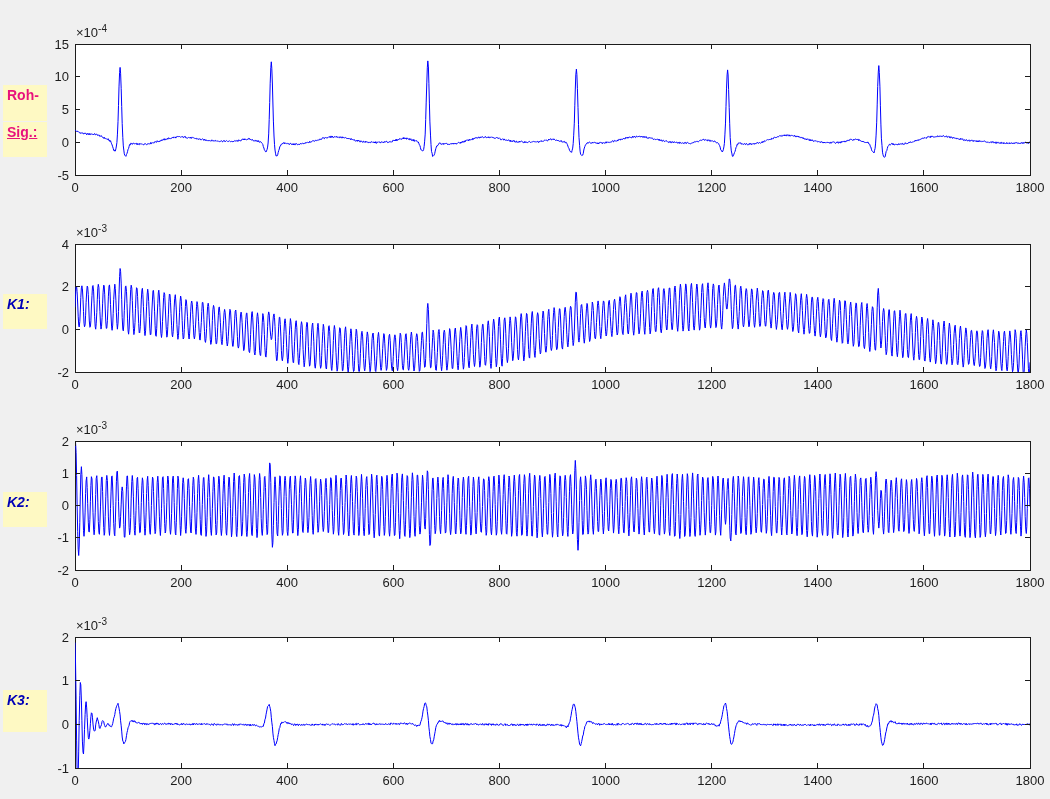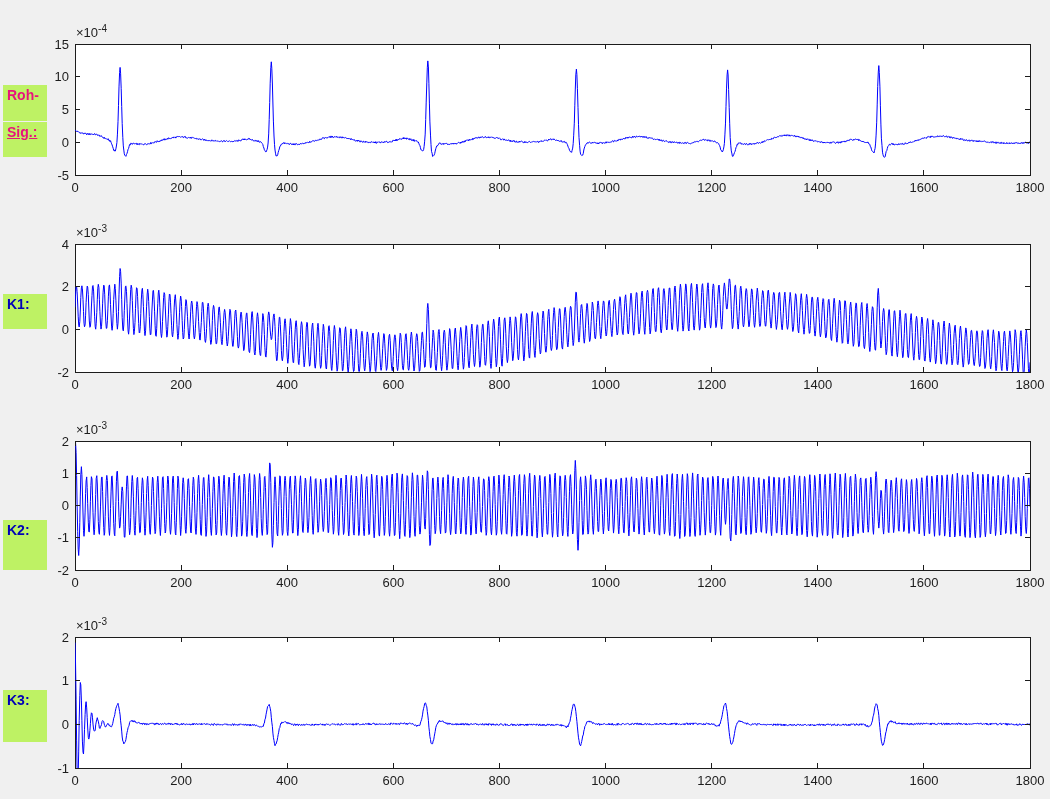--- a/index.html
+++ b/index.html
@@ -1,39 +1,39 @@
 <!DOCTYPE html>
 <html><head>
 <meta charset="utf-8">
 <style>
   html,body{margin:0;padding:0;}
   body{background:#f0f0f0;font-family:"Liberation Sans",sans-serif;}
   .figure{position:relative;width:1050px;height:799px;background:#f0f0f0;overflow:hidden;}
   .lbl{
     position:absolute;left:3px;width:44px;box-sizing:border-box;
-    background:#bef264;
+    background:#fef9c3;
     font-family:"Liberation Sans",sans-serif;
     font-weight:bold;font-size:14px;line-height:16px;
     padding:2px 0 0 4px;
   }
   .lbl.pink{color:#e8127c;}
-  .lbl.blue{color:#0000b8;}
+  .lbl.blue{color:#0000b8;font-style:italic;}
   svg.plot{position:absolute;left:0;overflow:visible;}
   svg.plot text{font-family:"Liberation Sans",sans-serif;font-size:13px;fill:#1c1c1c;}
 </style>
 </head>
 <body>
 
 <div class="figure">
 
   <div class="lbl pink" style="top:85px;height:36px;">Roh-</div>
   <div class="lbl pink" style="top:122px;height:35px;text-decoration:underline;">Sig.:</div>
   <div class="lbl blue" style="top:294px;height:35px;">K1:</div>
-  <div class="lbl blue" style="top:520px;height:50px;">K2:</div>
-  <div class="lbl blue" style="top:690px;height:52px;">K3:</div>
+  <div class="lbl blue" style="top:492px;height:35px;">K2:</div>
+  <div class="lbl blue" style="top:690px;height:42px;">K3:</div>
 
   <svg class="plot" style="top:20px;" width="1050" height="196">
       <defs>
         <clipPath id="clip0">
           <rect x="75" y="24" width="955" height="131"></rect>
         </clipPath>
       </defs>
       <rect x="75" y="24" width="955" height="131" fill="#ffffff" stroke="#1c1c1c" stroke-width="1" shape-rendering="crispEdges"></rect>
       <polyline points="75.0,111.0 75.5,110.4 76.1,110.9 76.6,111.3 77.1,111.9 77.7,111.1 78.2,111.5 78.7,112.1 79.2,112.3 79.8,112.5 80.3,113.5 80.8,112.7 81.4,112.8 81.9,113.3 82.4,112.7 83.0,113.7 83.5,113.7 84.0,114.1 84.5,112.9 85.1,113.5 85.6,113.3 86.1,113.4 86.7,114.8 87.2,113.8 87.7,113.3 88.3,114.6 88.8,113.6 89.3,114.7 89.9,113.4 90.4,114.6 90.9,114.4 91.4,114.0 92.0,114.3 92.5,114.3 93.0,114.0 93.6,114.8 94.1,114.0 94.6,113.5 95.2,114.8 95.7,114.9 96.2,114.1 96.8,114.1 97.3,114.6 97.8,115.7 98.3,115.2 98.9,114.9 99.4,115.2 99.9,116.6 100.5,116.2 101.0,115.5 101.5,115.9 102.1,116.9 102.6,117.4 103.1,117.4 103.7,118.4 104.2,117.2 104.7,118.5 105.2,118.7 105.8,118.4 106.3,118.7 106.8,119.0 107.4,119.6 107.9,118.7 108.4,118.9 109.0,120.6 109.5,120.0 110.0,121.6 110.5,120.7 111.1,122.4 111.6,123.8 112.1,124.9 112.7,126.8 113.2,128.3 113.7,130.4 114.3,130.1 114.8,131.2 115.3,131.0 115.9,128.8 116.4,126.0 116.9,122.6 117.4,114.9 118.0,101.7 118.5,85.4 119.0,66.9 119.6,52.5 120.1,47.4 120.6,53.2 121.2,68.7 121.7,86.5 122.2,103.5 122.8,117.3 123.3,125.9 123.8,130.1 124.3,133.8 124.9,135.5 125.4,135.8 125.9,136.3 126.5,134.4 127.0,133.4 127.5,131.7 128.1,129.2 128.6,128.4 129.1,126.4 129.6,124.5 130.2,125.0 130.7,123.3 131.2,123.5 131.8,123.3 132.3,124.4 132.8,123.4 133.4,123.0 133.9,123.7 134.4,123.8 135.0,123.7 135.5,123.7 136.0,123.2 136.5,123.3 137.1,124.9 137.6,123.6 138.1,123.5 138.7,124.5 139.2,124.8 139.7,123.4 140.3,124.1 140.8,123.8 141.3,124.0 141.9,123.8 142.4,124.0 142.9,124.5 143.4,124.7 144.0,124.8 144.5,124.3 145.0,123.4 145.6,124.1 146.1,124.3 146.6,124.7 147.2,124.6 147.7,123.6 148.2,123.6 148.7,123.8 149.3,123.7 149.8,124.1 150.3,123.9 150.9,122.3 151.4,123.7 151.9,123.4 152.5,122.7 153.0,122.7 153.5,122.8 154.1,123.1 154.6,122.4 155.1,121.4 155.6,122.0 156.2,122.3 156.7,122.2 157.2,120.7 157.8,121.6 158.3,121.7 158.8,121.0 159.4,121.7 159.9,120.7 160.4,120.8 160.9,121.1 161.5,119.8 162.0,120.7 162.5,120.0 163.1,119.2 163.6,119.0 164.1,120.2 164.7,118.7 165.2,118.9 165.7,119.8 166.3,119.6 166.8,119.1 167.3,118.3 167.8,119.3 168.4,118.0 168.9,117.7 169.4,118.6 170.0,118.3 170.5,118.6 171.0,118.4 171.6,118.3 172.1,117.4 172.6,117.5 173.2,118.1 173.7,117.1 174.2,117.5 174.7,117.2 175.3,117.0 175.8,118.1 176.3,116.8 176.9,117.0 177.4,116.4 177.9,116.6 178.5,116.6 179.0,116.7 179.5,116.5 180.1,116.9 180.6,117.2 181.1,116.8 181.6,117.0 182.2,116.3 182.7,116.7 183.2,117.7 183.8,117.5 184.3,116.4 184.8,116.9 185.4,116.5 185.9,118.0 186.4,117.9 186.9,118.1 187.5,118.2 188.0,117.9 188.5,117.4 189.1,117.5 189.6,117.8 190.1,117.9 190.7,117.0 191.2,118.5 191.7,117.4 192.3,117.6 192.8,117.3 193.3,117.7 193.8,117.7 194.4,118.2 194.9,118.6 195.4,118.5 196.0,118.7 196.5,118.3 197.0,119.3 197.6,118.7 198.1,119.1 198.6,119.5 199.2,118.6 199.7,119.2 200.2,118.9 200.7,119.8 201.3,119.8 201.8,119.4 202.3,118.8 202.9,119.0 203.4,119.4 203.9,120.5 204.5,119.1 205.0,119.8 205.5,120.5 206.0,119.7 206.6,120.6 207.1,120.7 207.6,120.6 208.2,121.0 208.7,120.3 209.2,120.8 209.8,120.5 210.3,120.6 210.8,121.3 211.4,120.8 211.9,119.8 212.4,120.5 212.9,121.2 213.5,120.8 214.0,120.4 214.5,120.9 215.1,121.4 215.6,120.4 216.1,120.6 216.7,121.2 217.2,120.8 217.7,121.2 218.3,121.0 218.8,121.5 219.3,121.7 219.8,121.4 220.4,121.4 220.9,121.1 221.4,120.6 222.0,121.6 222.5,121.9 223.0,121.0 223.6,120.9 224.1,120.3 224.6,121.3 225.1,121.9 225.7,121.1 226.2,120.7 226.7,120.6 227.3,121.1 227.8,121.6 228.3,121.6 228.9,121.1 229.4,120.7 229.9,121.2 230.5,121.8 231.0,121.8 231.5,121.4 232.0,121.3 232.6,121.8 233.1,121.0 233.6,121.8 234.2,121.2 234.7,120.5 235.2,120.8 235.8,121.1 236.3,121.2 236.8,120.4 237.4,120.6 237.9,121.5 238.4,120.0 238.9,119.9 239.5,120.3 240.0,121.0 240.5,120.8 241.1,120.8 241.6,119.6 242.1,119.2 242.7,119.0 243.2,119.9 243.7,119.0 244.2,118.7 244.8,120.0 245.3,119.2 245.8,119.3 246.4,119.8 246.9,119.4 247.4,119.3 248.0,119.6 248.5,118.4 249.0,118.8 249.6,118.5 250.1,119.8 250.6,119.2 251.1,119.7 251.7,120.3 252.2,119.3 252.7,119.8 253.3,120.8 253.8,120.9 254.3,120.5 254.9,121.3 255.4,120.4 255.9,120.3 256.4,121.3 257.0,120.4 257.5,121.5 258.0,121.9 258.6,120.6 259.1,122.1 259.6,122.3 260.2,121.5 260.7,121.9 261.2,122.2 261.8,123.1 262.3,123.5 262.8,124.5 263.3,126.5 263.9,128.0 264.4,129.8 264.9,130.6 265.5,131.7 266.0,132.0 266.5,130.9 267.1,129.4 267.6,127.1 268.1,123.0 268.7,113.9 269.2,99.6 269.7,82.6 270.2,63.2 270.8,47.7 271.3,41.8 271.8,48.3 272.4,64.0 272.9,83.0 273.4,101.1 274.0,116.0 274.5,124.4 275.0,130.0 275.5,133.2 276.1,136.1 276.6,135.8 277.1,135.9 277.7,134.8 278.2,132.4 278.7,130.6 279.3,129.0 279.8,126.5 280.3,126.3 280.9,125.0 281.4,124.1 281.9,124.0 282.4,123.9 283.0,122.9 283.5,123.2 284.0,122.4 284.6,123.8 285.1,123.0 285.6,123.2 286.2,123.2 286.7,123.7 287.2,123.3 287.8,123.9 288.3,123.4 288.8,124.2 289.3,124.7 289.9,123.5 290.4,123.3 290.9,124.0 291.5,124.5 292.0,123.7 292.5,124.5 293.1,123.8 293.6,125.0 294.1,123.6 294.6,124.7 295.2,124.9 295.7,123.6 296.2,123.7 296.8,123.7 297.3,124.4 297.8,125.0 298.4,124.5 298.9,123.9 299.4,124.7 300.0,123.9 300.5,123.6 301.0,123.4 301.5,124.2 302.1,123.3 302.6,123.0 303.1,123.5 303.7,123.8 304.2,123.0 304.7,123.4 305.3,123.4 305.8,122.3 306.3,122.8 306.9,122.8 307.4,122.3 307.9,122.2 308.4,122.5 309.0,123.0 309.5,121.5 310.0,121.3 310.6,122.4 311.1,121.8 311.6,121.7 312.2,121.4 312.7,120.6 313.2,120.9 313.8,120.7 314.3,121.3 314.8,121.2 315.3,120.3 315.9,120.4 316.4,120.7 316.9,120.1 317.5,120.2 318.0,119.9 318.5,120.0 319.1,119.6 319.6,119.9 320.1,118.8 320.6,119.5 321.2,119.4 321.7,119.3 322.2,118.1 322.8,117.5 323.3,117.5 323.8,118.4 324.4,118.7 324.9,117.7 325.4,117.1 326.0,117.8 326.5,118.1 327.0,117.4 327.5,117.8 328.1,117.6 328.6,117.1 329.1,116.4 329.7,116.8 330.2,117.8 330.7,116.2 331.3,116.2 331.8,117.5 332.3,116.1 332.9,117.3 333.4,117.5 333.9,117.4 334.4,116.5 335.0,117.2 335.5,116.7 336.0,117.2 336.6,116.4 337.1,117.5 337.6,117.1 338.2,117.5 338.7,117.0 339.2,116.7 339.7,117.8 340.3,117.5 340.8,116.7 341.3,117.9 341.9,117.7 342.4,116.8 342.9,118.1 343.5,117.4 344.0,117.7 344.5,117.9 345.1,117.4 345.6,117.6 346.1,118.2 346.6,118.0 347.2,118.8 347.7,118.2 348.2,118.8 348.8,118.2 349.3,119.1 349.8,118.6 350.4,118.8 350.9,119.9 351.4,118.7 351.9,119.0 352.5,119.5 353.0,120.0 353.5,120.1 354.1,119.4 354.6,120.2 355.1,121.1 355.7,121.0 356.2,120.9 356.7,120.3 357.3,121.4 357.8,120.1 358.3,121.1 358.8,120.2 359.4,121.3 359.9,122.1 360.4,121.9 361.0,120.7 361.5,121.2 362.0,122.0 362.6,122.1 363.1,122.4 363.6,121.2 364.2,121.7 364.7,121.9 365.2,122.5 365.7,121.2 366.3,122.0 366.8,121.9 367.3,121.8 367.9,122.7 368.4,122.7 368.9,122.0 369.5,122.4 370.0,122.8 370.5,122.7 371.1,121.6 371.6,121.9 372.1,121.8 372.6,122.3 373.2,122.1 373.7,122.0 374.2,123.0 374.8,121.9 375.3,123.1 375.8,121.6 376.4,123.3 376.9,123.1 377.4,122.2 377.9,122.0 378.5,121.9 379.0,122.4 379.5,122.0 380.1,122.1 380.6,123.1 381.1,122.2 381.7,121.7 382.2,122.0 382.7,122.3 383.3,122.3 383.8,123.0 384.3,121.5 384.8,121.8 385.4,121.9 385.9,122.0 386.4,121.2 387.0,121.5 387.5,122.6 388.0,122.2 388.6,122.4 389.1,121.7 389.6,121.8 390.2,121.4 390.7,122.1 391.2,122.3 391.7,121.7 392.3,121.8 392.8,120.3 393.3,120.3 393.9,120.6 394.4,120.1 394.9,121.0 395.5,119.6 396.0,121.0 396.5,119.3 397.0,120.6 397.6,120.2 398.1,119.1 398.6,119.6 399.2,119.4 399.7,118.5 400.2,119.3 400.8,118.7 401.3,119.1 401.8,119.4 402.4,118.4 402.9,117.8 403.4,119.0 403.9,117.4 404.5,118.6 405.0,118.3 405.5,118.9 406.1,117.8 406.6,119.3 407.1,118.3 407.7,118.2 408.2,118.8 408.7,119.5 409.3,118.5 409.8,119.9 410.3,119.6 410.8,118.7 411.4,120.4 411.9,120.3 412.4,120.5 413.0,119.4 413.5,121.1 414.0,119.6 414.6,121.3 415.1,121.2 415.6,120.7 416.1,121.0 416.7,120.6 417.2,121.5 417.7,122.2 418.3,122.0 418.8,123.2 419.3,124.8 419.9,125.3 420.4,127.4 420.9,129.7 421.5,129.8 422.0,130.5 422.5,131.0 423.0,130.9 423.6,129.7 424.1,126.6 424.6,121.8 425.2,114.1 425.7,99.5 426.2,82.1 426.8,62.9 427.3,47.8 427.8,40.9 428.4,46.9 428.9,63.7 429.4,83.1 429.9,101.9 430.5,115.1 431.0,124.6 431.5,131.4 432.1,133.2 432.6,136.4 433.1,136.2 433.7,135.6 434.2,134.9 434.7,133.6 435.2,131.1 435.8,128.7 436.3,127.1 436.8,125.9 437.4,125.9 437.9,124.9 438.4,124.7 439.0,123.2 439.5,123.0 440.0,123.2 440.6,123.2 441.1,124.5 441.6,124.2 442.1,124.2 442.7,123.9 443.2,123.2 443.7,124.5 444.3,123.6 444.8,123.7 445.3,123.5 445.9,123.6 446.4,123.4 446.9,123.4 447.4,124.3 448.0,124.9 448.5,123.9 449.0,124.4 449.6,124.4 450.1,124.0 450.6,124.0 451.2,123.4 451.7,124.2 452.2,123.4 452.8,123.8 453.3,123.2 453.8,124.2 454.3,123.4 454.9,123.6 455.4,123.7 455.9,123.0 456.5,124.1 457.0,123.7 457.5,123.3 458.1,122.6 458.6,122.2 459.1,122.8 459.7,122.9 460.2,123.4 460.7,122.1 461.2,123.1 461.8,122.2 462.3,121.3 462.8,122.4 463.4,121.6 463.9,122.3 464.4,120.8 465.0,122.0 465.5,120.6 466.0,120.7 466.5,120.0 467.1,120.4 467.6,120.2 468.1,119.6 468.7,120.9 469.2,120.4 469.7,119.2 470.3,120.0 470.8,119.8 471.3,119.4 471.9,119.8 472.4,119.7 472.9,118.1 473.4,119.4 474.0,118.4 474.5,118.5 475.0,117.6 475.6,117.9 476.1,117.8 476.6,117.6 477.2,118.4 477.7,117.9 478.2,117.0 478.8,117.2 479.3,118.2 479.8,117.2 480.3,116.9 480.9,117.9 481.4,117.3 481.9,116.6 482.5,116.7 483.0,117.5 483.5,117.8 484.1,117.2 484.6,117.3 485.1,116.6 485.6,116.6 486.2,117.8 486.7,117.7 487.2,117.2 487.8,117.3 488.3,117.8 488.8,116.7 489.4,117.8 489.9,117.7 490.4,117.2 491.0,117.5 491.5,116.8 492.0,117.5 492.5,117.4 493.1,117.8 493.6,117.5 494.1,118.4 494.7,118.2 495.2,118.4 495.7,118.2 496.3,117.4 496.8,117.7 497.3,118.0 497.9,117.6 498.4,118.5 498.9,118.3 499.4,117.8 500.0,118.5 500.5,119.7 501.0,119.7 501.6,119.6 502.1,119.3 502.6,118.8 503.2,119.2 503.7,120.2 504.2,118.9 504.8,119.9 505.3,120.2 505.8,120.2 506.3,120.3 506.9,119.8 507.4,120.6 507.9,120.3 508.5,120.0 509.0,119.8 509.5,120.9 510.1,121.6 510.6,120.2 511.1,121.6 511.6,121.0 512.2,120.8 512.7,121.7 513.2,120.5 513.8,120.8 514.3,120.6 514.8,122.0 515.4,121.8 515.9,122.4 516.4,121.1 517.0,121.5 517.5,122.4 518.0,121.7 518.5,122.0 519.1,122.4 519.6,121.1 520.1,122.0 520.7,121.6 521.2,121.3 521.7,121.1 522.3,121.5 522.8,122.4 523.3,122.6 523.8,122.6 524.4,121.5 524.9,122.9 525.4,122.1 526.0,121.5 526.5,122.4 527.0,122.3 527.6,122.6 528.1,122.4 528.6,121.7 529.2,121.3 529.7,121.6 530.2,122.3 530.7,122.5 531.3,121.9 531.8,122.2 532.3,121.9 532.9,121.6 533.4,121.4 533.9,121.6 534.5,121.7 535.0,121.7 535.5,121.7 536.1,122.3 536.6,121.8 537.1,121.2 537.6,121.4 538.2,122.4 538.7,122.5 539.2,121.0 539.8,121.7 540.3,121.4 540.8,120.8 541.4,120.7 541.9,121.7 542.4,120.9 543.0,121.5 543.5,121.2 544.0,120.7 544.5,120.2 545.1,119.8 545.6,120.3 546.1,120.1 546.7,120.0 547.2,120.8 547.7,120.8 548.3,120.3 548.8,119.0 549.3,119.8 549.8,119.4 550.4,119.0 550.9,118.7 551.4,120.0 552.0,119.5 552.5,119.1 553.0,119.6 553.6,118.8 554.1,120.0 554.6,119.4 555.2,119.9 555.7,120.5 556.2,120.0 556.7,119.9 557.3,120.8 557.8,120.2 558.3,120.9 558.9,120.5 559.4,121.0 559.9,121.7 560.5,120.8 561.0,120.4 561.5,120.7 562.0,122.2 562.6,122.1 563.1,121.6 563.6,121.9 564.2,121.5 564.7,121.4 565.2,123.0 565.8,122.5 566.3,122.4 566.8,123.4 567.4,124.6 567.9,126.1 568.4,127.5 568.9,128.2 569.5,130.3 570.0,131.1 570.5,131.8 571.1,131.7 571.6,132.4 572.1,130.4 572.7,128.1 573.2,123.5 573.7,115.2 574.3,103.2 574.8,85.8 575.3,69.1 575.8,54.9 576.4,49.1 576.9,54.6 577.4,68.3 578.0,87.6 578.5,104.7 579.0,117.5 579.6,125.3 580.1,131.2 580.6,134.2 581.2,134.9 581.7,135.5 582.2,135.2 582.7,135.2 583.3,133.3 583.8,130.0 584.3,128.1 584.9,126.4 585.4,125.1 585.9,124.3 586.5,123.9 587.0,122.9 587.5,122.6 588.0,123.4 588.6,122.5 589.1,122.1 589.6,122.1 590.2,122.5 590.7,123.4 591.2,123.4 591.8,123.0 592.3,122.2 592.8,123.1 593.4,122.9 593.9,122.3 594.4,122.3 594.9,122.5 595.5,122.8 596.0,122.5 596.5,123.4 597.1,122.8 597.6,123.7 598.1,122.8 598.7,124.0 599.2,123.1 599.7,122.4 600.3,122.4 600.8,122.5 601.3,122.8 601.8,122.5 602.4,123.7 602.9,122.6 603.4,122.6 604.0,123.3 604.5,123.0 605.0,122.6 605.6,123.0 606.1,121.7 606.6,123.1 607.1,122.5 607.7,121.8 608.2,122.3 608.7,122.4 609.3,122.6 609.8,122.1 610.3,121.8 610.9,122.5 611.4,122.0 611.9,121.3 612.5,120.7 613.0,120.7 613.5,121.9 614.0,121.6 614.6,120.4 615.1,120.7 615.6,121.0 616.2,121.1 616.7,121.0 617.2,121.0 617.8,119.9 618.3,120.5 618.8,119.3 619.3,119.3 619.9,119.9 620.4,120.1 620.9,118.9 621.5,119.2 622.0,119.8 622.5,119.4 623.1,118.9 623.6,118.0 624.1,118.7 624.7,118.8 625.2,118.9 625.7,117.4 626.2,118.1 626.8,117.6 627.3,117.1 627.8,118.3 628.4,117.9 628.9,117.0 629.4,117.0 630.0,117.6 630.5,117.4 631.0,117.6 631.6,117.9 632.1,117.0 632.6,116.2 633.1,117.6 633.7,116.9 634.2,116.1 634.7,117.0 635.3,117.5 635.8,117.4 636.3,116.0 636.9,116.4 637.4,116.7 637.9,117.0 638.4,116.5 639.0,116.7 639.5,116.1 640.0,116.1 640.6,117.2 641.1,116.6 641.6,116.0 642.2,117.1 642.7,117.2 643.2,116.3 643.8,117.5 644.3,117.5 644.8,116.4 645.3,117.3 645.9,117.0 646.4,116.7 646.9,118.1 647.5,118.3 648.0,117.8 648.5,118.4 649.1,117.3 649.6,117.9 650.1,117.9 650.7,118.0 651.2,118.3 651.7,118.0 652.2,117.8 652.8,118.7 653.3,119.5 653.8,119.5 654.4,118.9 654.9,119.0 655.4,119.6 656.0,119.6 656.5,119.4 657.0,118.9 657.5,119.2 658.1,119.8 658.6,119.2 659.1,120.6 659.7,119.3 660.2,120.5 660.7,121.0 661.3,120.0 661.8,119.9 662.3,121.4 662.9,120.6 663.4,120.2 663.9,120.8 664.4,121.6 665.0,121.3 665.5,121.1 666.0,120.5 666.6,121.0 667.1,121.4 667.6,121.9 668.2,122.4 668.7,122.5 669.2,121.4 669.8,122.4 670.3,122.6 670.8,121.4 671.3,122.7 671.9,122.7 672.4,121.8 672.9,121.6 673.5,122.8 674.0,121.9 674.5,121.9 675.1,122.4 675.6,122.9 676.1,122.2 676.6,122.2 677.2,122.3 677.7,123.3 678.2,122.5 678.8,122.6 679.3,123.5 679.8,122.1 680.4,122.4 680.9,123.3 681.4,123.4 682.0,122.7 682.5,122.8 683.0,123.4 683.5,123.3 684.1,123.7 684.6,122.5 685.1,122.4 685.7,122.5 686.2,123.7 686.7,122.7 687.3,122.3 687.8,122.6 688.3,122.8 688.9,123.6 689.4,123.1 689.9,123.7 690.4,123.8 691.0,123.6 691.5,123.2 692.0,123.3 692.6,122.8 693.1,123.0 693.6,122.3 694.2,122.4 694.7,121.5 695.2,121.9 695.8,121.7 696.3,121.5 696.8,121.3 697.3,121.2 697.9,121.9 698.4,121.8 698.9,121.4 699.5,120.6 700.0,120.3 700.5,120.2 701.1,120.5 701.6,120.4 702.1,119.6 702.6,120.0 703.2,119.4 703.7,119.1 704.2,120.0 704.8,120.5 705.3,119.7 705.8,119.6 706.4,120.1 706.9,120.5 707.4,120.9 708.0,119.6 708.5,120.4 709.0,120.2 709.5,120.1 710.1,121.5 710.6,120.4 711.1,120.8 711.7,120.9 712.2,120.7 712.7,121.1 713.3,121.5 713.8,121.9 714.3,120.9 714.9,121.0 715.4,121.7 715.9,122.5 716.4,122.8 717.0,122.5 717.5,122.7 718.0,122.9 718.6,123.5 719.1,124.9 719.6,125.6 720.2,127.2 720.7,129.8 721.2,130.2 721.7,131.0 722.3,132.0 722.8,131.1 723.3,129.8 723.9,126.9 724.4,123.4 724.9,114.9 725.5,103.1 726.0,86.3 726.5,68.9 727.1,54.9 727.6,49.9 728.1,55.0 728.6,69.6 729.2,87.7 729.7,103.8 730.2,117.5 730.8,125.8 731.3,130.9 731.8,133.1 732.4,136.2 732.9,136.5 733.4,135.7 733.9,134.2 734.5,132.5 735.0,131.5 735.5,129.6 736.1,127.3 736.6,126.6 737.1,124.3 737.7,124.8 738.2,123.1 738.7,123.1 739.3,122.7 739.8,123.3 740.3,122.7 740.8,123.0 741.4,124.3 741.9,123.4 742.4,123.8 743.0,124.5 743.5,124.3 744.0,124.0 744.6,123.5 745.1,124.4 745.6,124.6 746.2,123.4 746.7,123.6 747.2,124.6 747.7,124.8 748.3,124.7 748.8,124.6 749.3,123.4 749.9,124.5 750.4,123.3 750.9,123.8 751.5,124.6 752.0,123.6 752.5,124.1 753.0,123.9 753.6,123.8 754.1,123.2 754.6,124.3 755.2,123.5 755.7,123.6 756.2,123.7 756.8,122.6 757.3,122.6 757.8,122.4 758.4,123.5 758.9,123.0 759.4,122.4 759.9,122.9 760.5,123.3 761.0,122.6 761.5,122.6 762.1,121.6 762.6,122.6 763.1,121.4 763.7,122.2 764.2,120.8 764.7,120.9 765.3,121.3 765.8,120.8 766.3,120.4 766.8,119.9 767.4,119.6 767.9,120.1 768.4,120.0 769.0,119.3 769.5,119.5 770.0,119.5 770.6,119.2 771.1,119.7 771.6,118.3 772.1,118.4 772.7,119.0 773.2,118.9 773.7,117.6 774.3,117.3 774.8,117.0 775.3,117.7 775.9,117.5 776.4,117.4 776.9,117.5 777.5,116.6 778.0,116.5 778.5,116.9 779.0,116.2 779.6,115.6 780.1,115.8 780.6,115.9 781.2,115.4 781.7,116.3 782.2,116.3 782.8,115.3 783.3,115.4 783.8,115.0 784.4,115.9 784.9,114.7 785.4,115.6 785.9,115.3 786.5,116.1 787.0,114.6 787.5,115.2 788.1,115.3 788.6,114.8 789.1,116.2 789.7,114.9 790.2,115.8 790.7,115.9 791.3,115.5 791.8,115.3 792.3,115.4 792.8,115.9 793.4,115.9 793.9,116.4 794.4,115.3 795.0,116.3 795.5,116.1 796.0,117.1 796.6,115.9 797.1,116.4 797.6,116.3 798.1,117.0 798.7,116.2 799.2,117.4 799.7,116.8 800.3,117.6 800.8,117.9 801.3,117.3 801.9,117.6 802.4,118.3 802.9,117.4 803.5,118.8 804.0,118.2 804.5,119.2 805.0,118.8 805.6,119.1 806.1,118.7 806.6,119.9 807.2,119.0 807.7,119.0 808.2,118.9 808.8,119.5 809.3,120.7 809.8,119.3 810.4,119.6 810.9,121.0 811.4,120.0 811.9,120.0 812.5,119.9 813.0,121.1 813.5,121.3 814.1,121.4 814.6,120.7 815.1,120.7 815.7,120.8 816.2,121.3 816.7,120.8 817.2,121.5 817.8,122.0 818.3,121.8 818.8,121.3 819.4,121.9 819.9,122.1 820.4,122.6 821.0,121.4 821.5,121.7 822.0,122.5 822.6,122.2 823.1,123.1 823.6,122.2 824.1,123.0 824.7,122.0 825.2,122.5 825.7,123.0 826.3,122.8 826.8,122.3 827.3,122.4 827.9,122.3 828.4,123.0 828.9,122.4 829.5,123.3 830.0,122.3 830.5,122.3 831.0,123.4 831.6,122.3 832.1,122.2 832.6,122.1 833.2,121.9 833.7,121.9 834.2,122.1 834.8,122.4 835.3,123.4 835.8,123.3 836.3,122.8 836.9,121.9 837.4,122.5 837.9,121.7 838.5,123.3 839.0,122.4 839.5,122.5 840.1,121.7 840.6,123.0 841.1,122.9 841.7,121.4 842.2,122.0 842.7,121.9 843.2,121.1 843.8,121.7 844.3,121.8 844.8,120.9 845.4,122.1 845.9,121.2 846.4,120.9 847.0,121.3 847.5,120.3 848.0,120.7 848.6,120.4 849.1,120.8 849.6,119.6 850.1,119.7 850.7,119.2 851.2,119.4 851.7,119.4 852.3,120.2 852.8,120.4 853.3,120.3 853.9,119.1 854.4,119.8 854.9,119.6 855.4,119.2 856.0,118.9 856.5,119.5 857.0,119.0 857.6,119.5 858.1,119.1 858.6,120.6 859.2,119.5 859.7,120.2 860.2,121.0 860.8,120.7 861.3,121.3 861.8,121.3 862.3,121.9 862.9,121.0 863.4,121.9 863.9,121.5 864.5,122.4 865.0,122.3 865.5,122.5 866.1,122.6 866.6,122.5 867.1,123.0 867.6,122.1 868.2,122.2 868.7,123.8 869.2,124.0 869.8,124.3 870.3,126.6 870.8,126.8 871.4,129.2 871.9,130.8 872.4,131.3 873.0,131.9 873.5,132.3 874.0,133.0 874.5,130.7 875.1,128.3 875.6,123.1 876.1,115.1 876.7,102.2 877.2,84.9 877.7,66.4 878.3,51.9 878.8,45.6 879.3,52.4 879.9,66.2 880.4,85.8 880.9,104.1 881.4,118.2 882.0,125.7 882.5,132.2 883.0,134.7 883.6,136.6 884.1,137.3 884.6,137.0 885.2,136.7 885.7,133.8 886.2,131.4 886.8,130.5 887.3,128.5 887.8,126.6 888.3,126.0 888.9,125.3 889.4,124.2 889.9,124.6 890.5,124.8 891.0,124.4 891.5,123.4 892.1,123.8 892.6,123.5 893.1,125.0 893.6,123.7 894.2,124.7 894.7,124.9 895.2,124.6 895.8,123.9 896.3,124.5 896.8,124.0 897.4,124.8 897.9,125.0 898.4,124.0 899.0,123.5 899.5,124.4 900.0,124.5 900.5,123.8 901.1,123.8 901.6,124.3 902.1,123.2 902.7,123.5 903.2,124.6 903.7,124.0 904.3,124.3 904.8,123.9 905.3,122.7 905.9,123.7 906.4,123.8 906.9,123.3 907.4,123.5 908.0,123.5 908.5,122.6 909.0,122.4 909.6,123.0 910.1,121.7 910.6,122.1 911.2,122.2 911.7,122.7 912.2,122.2 912.7,121.9 913.3,122.0 913.8,121.5 914.3,121.1 914.9,121.4 915.4,120.1 915.9,120.9 916.5,120.6 917.0,120.6 917.5,119.8 918.1,120.7 918.6,119.7 919.1,120.0 919.6,119.7 920.2,119.4 920.7,119.4 921.2,118.6 921.8,119.0 922.3,118.4 922.8,118.0 923.4,118.5 923.9,117.7 924.4,117.9 925.0,117.4 925.5,118.0 926.0,118.5 926.5,118.2 927.1,117.0 927.6,116.8 928.1,117.2 928.7,116.4 929.2,116.7 929.7,116.9 930.3,117.7 930.8,116.0 931.3,116.0 931.8,116.9 932.4,116.4 932.9,116.3 933.4,117.2 934.0,116.6 934.5,117.0 935.0,116.7 935.6,116.8 936.1,116.6 936.6,116.7 937.2,116.8 937.7,115.7 938.2,116.4 938.7,116.6 939.3,116.6 939.8,115.8 940.3,116.4 940.9,115.8 941.4,116.5 941.9,117.0 942.5,116.2 943.0,115.5 943.5,115.7 944.1,116.2 944.6,116.8 945.1,116.5 945.6,116.7 946.2,116.0 946.7,115.9 947.2,117.4 947.8,116.8 948.3,116.4 948.8,116.9 949.4,117.6 949.9,116.4 950.4,118.1 950.9,117.5 951.5,117.1 952.0,117.1 952.5,118.3 953.1,118.2 953.6,117.4 954.1,118.1 954.7,118.0 955.2,118.2 955.7,118.3 956.3,118.2 956.8,119.1 957.3,118.5 957.8,118.5 958.4,118.9 958.9,119.0 959.4,119.0 960.0,119.9 960.5,118.4 961.0,119.0 961.6,119.0 962.1,119.3 962.6,118.7 963.2,120.2 963.7,120.4 964.2,120.6 964.7,119.6 965.3,120.3 965.8,120.7 966.3,119.6 966.9,120.0 967.4,120.8 967.9,121.1 968.5,120.3 969.0,119.8 969.5,121.3 970.0,120.8 970.6,121.0 971.1,120.1 971.6,120.3 972.2,120.2 972.7,120.6 973.2,121.6 973.8,120.4 974.3,121.0 974.8,120.8 975.4,121.0 975.9,120.9 976.4,121.6 976.9,120.5 977.5,122.0 978.0,121.4 978.5,122.0 979.1,120.4 979.6,121.4 980.1,121.3 980.7,121.3 981.2,121.7 981.7,121.1 982.3,121.2 982.8,121.8 983.3,121.3 983.8,121.2 984.4,120.9 984.9,121.1 985.4,121.8 986.0,122.3 986.5,122.2 987.0,122.0 987.6,122.2 988.1,122.6 988.6,122.1 989.1,122.2 989.7,122.7 990.2,122.5 990.7,121.8 991.3,121.7 991.8,122.8 992.3,122.4 992.9,121.4 993.4,122.4 993.9,123.1 994.5,122.4 995.0,122.5 995.5,123.3 996.0,121.8 996.6,123.3 997.1,123.2 997.6,122.3 998.2,122.2 998.7,122.6 999.2,123.4 999.8,122.7 1000.3,123.5 1000.8,122.4 1001.4,122.3 1001.9,123.6 1002.4,123.1 1002.9,122.6 1003.5,123.7 1004.0,122.6 1004.5,123.3 1005.1,123.6 1005.6,123.1 1006.1,123.7 1006.7,122.5 1007.2,123.6 1007.7,123.3 1008.2,123.6 1008.8,122.9 1009.3,122.7 1009.8,123.9 1010.4,123.1 1010.9,123.4 1011.4,123.1 1012.0,122.7 1012.5,123.7 1013.0,123.1 1013.6,123.0 1014.1,123.8 1014.6,122.8 1015.1,122.6 1015.7,123.1 1016.2,122.4 1016.7,123.0 1017.3,123.5 1017.8,122.7 1018.3,123.4 1018.9,122.9 1019.4,123.6 1019.9,123.1 1020.5,123.5 1021.0,122.5 1021.5,122.9 1022.0,122.6 1022.6,123.5 1023.1,122.3 1023.6,123.3 1024.2,123.3 1024.7,122.4 1025.2,122.2 1025.8,122.2 1026.3,123.1 1026.8,122.8 1027.3,123.0 1027.9,123.0 1028.4,123.4 1028.9,123.4 1029.5,121.9 1030.0,121.9" fill="none" stroke="#0000ff" stroke-width="1" clip-path="url(#clip0)"></polyline>
       <path d="M75.0 155V150M75.0 24V29M181.1 155V150M181.1 24V29M287.2 155V150M287.2 24V29M393.3 155V150M393.3 24V29M499.4 155V150M499.4 24V29M605.6 155V150M605.6 24V29M711.7 155V150M711.7 24V29M817.8 155V150M817.8 24V29M923.9 155V150M923.9 24V29M1030.0 155V150M1030.0 24V29M75 155.0H80M1030 155.0H1025M75 122.3H80M1030 122.3H1025M75 89.5H80M1030 89.5H1025M75 56.8H80M1030 56.8H1025M75 24.0H80M1030 24.0H1025" stroke="#1c1c1c" stroke-width="1" fill="none" shape-rendering="crispEdges"></path>

